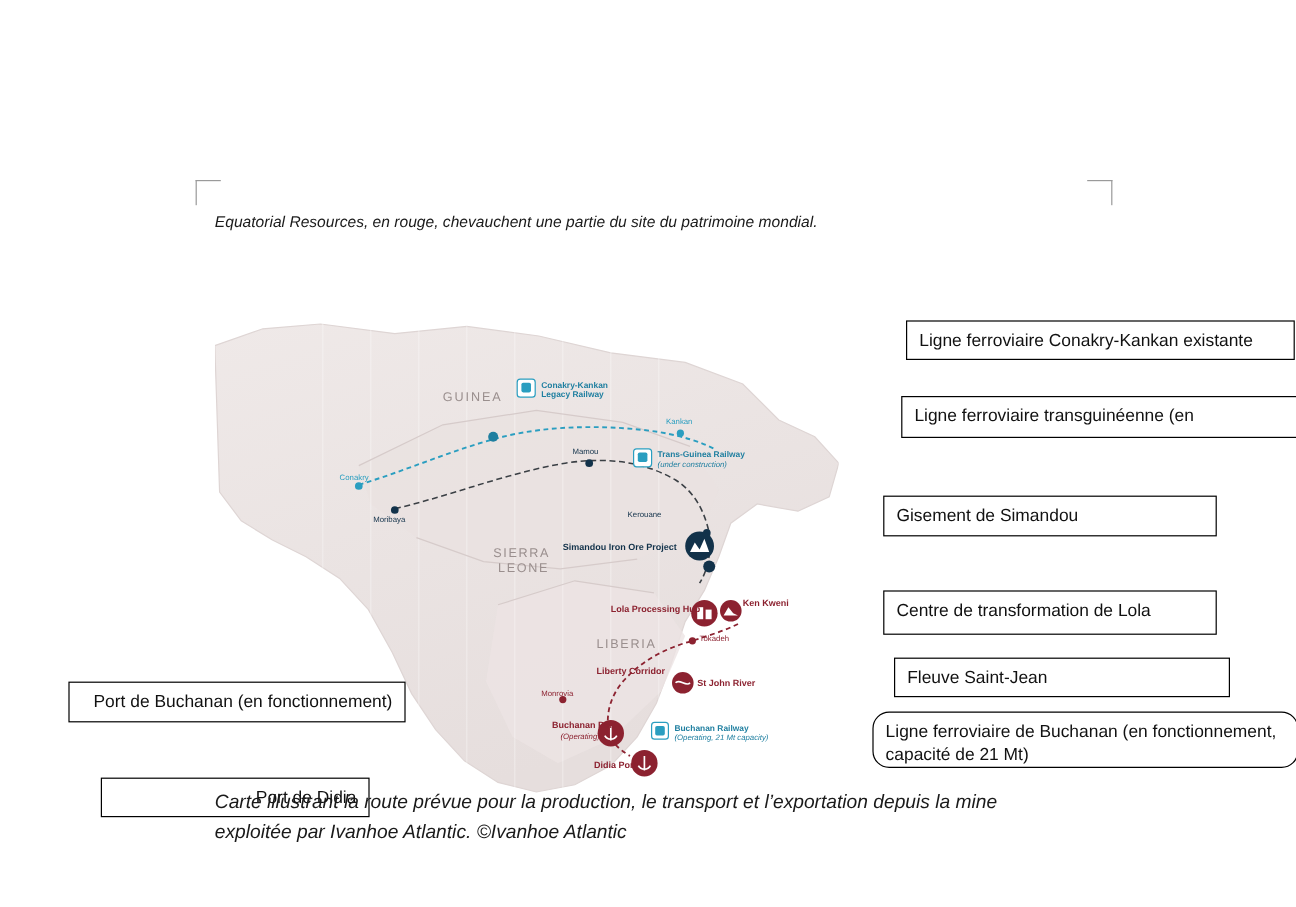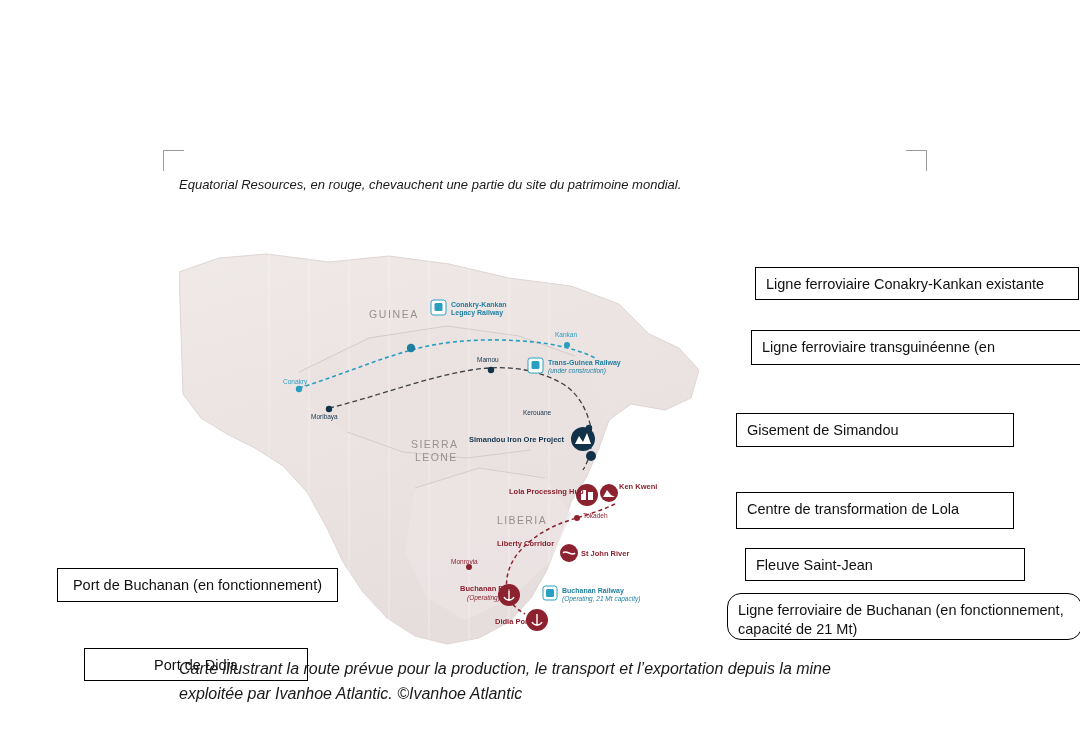--- a/index.html
+++ b/index.html
@@ -50,41 +50,41 @@
     font-style: italic;
     font-size: 16px;
     line-height: 25px;
     color: #1a1a1a;
   }
 
   
   .map {
     position: absolute;
     left: 179px;
-    top: 252px;
+    top: 268px;
     width: 520px;
     height: 395px;
     overflow: hidden;
     text-align: center;
   }
   .map svg { display: block; }
 
   
   .callout {
     position: absolute;
     border: 1px solid #000000;
     background: #ffffff;
     color: #111111;
     font-size: 14.5px;
     line-height: 19px;
     padding: 7px 10px;
     box-sizing: border-box;
     margin-left: 17px;
   }
-  .callout.center { text-align: center; }
+  .callout.center { text-align: right; }
 
   .c-conakry   { left: 738px; top: 267px; width: 324px; height: 33px; }
   .c-transguin { left: 734px; top: 330px; width: 330px; height: 35px; }
   .c-simandou  { left: 719px; top: 413px; width: 278px; height: 34px; }
   .c-lola      { left: 719px; top: 492px; width: 278px; height: 37px; }
   .c-stjohn    { left: 728px; top: 548px; width: 280px; height: 33px; }
   .c-buchanan-rail { left: 710px; top: 593px; width: 355px; height: 47px; border-radius: 14px; }
   .c-buchanan-port { left: 40px; top: 568px; width: 281px; height: 34px; }
   .c-didia     { left: 67px; top: 648px; width: 224px; height: 33px; }
 </style>

